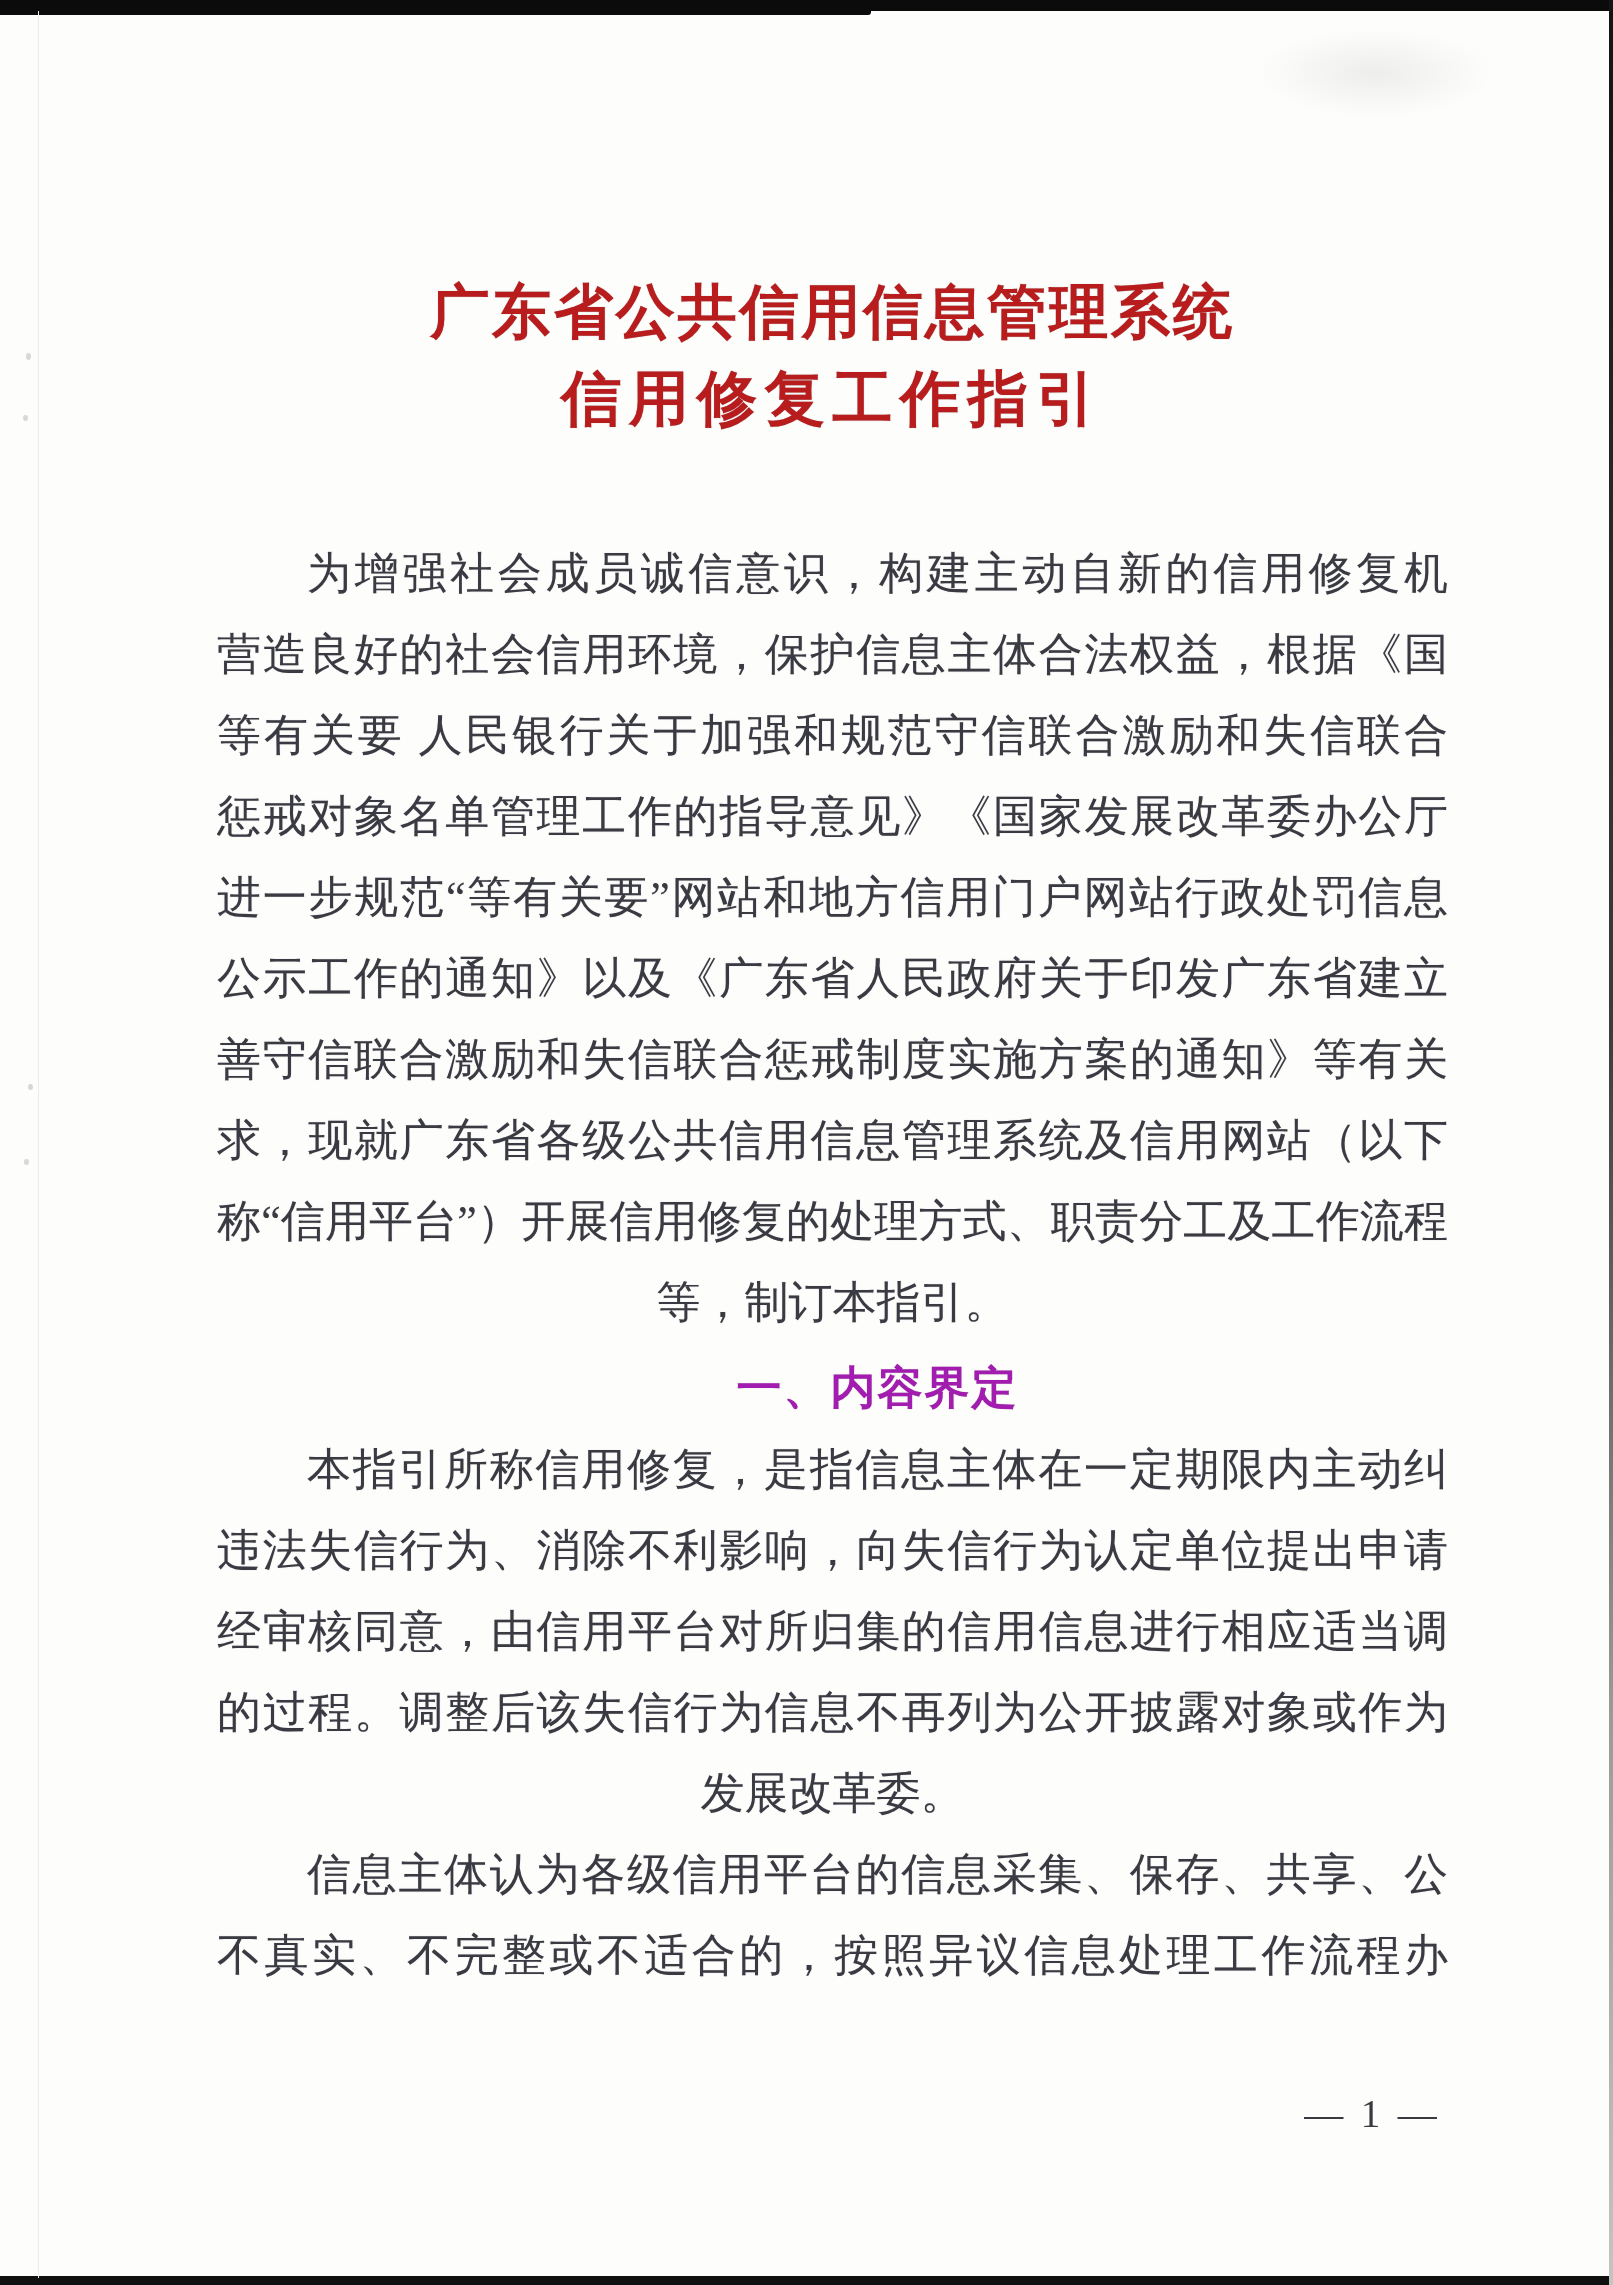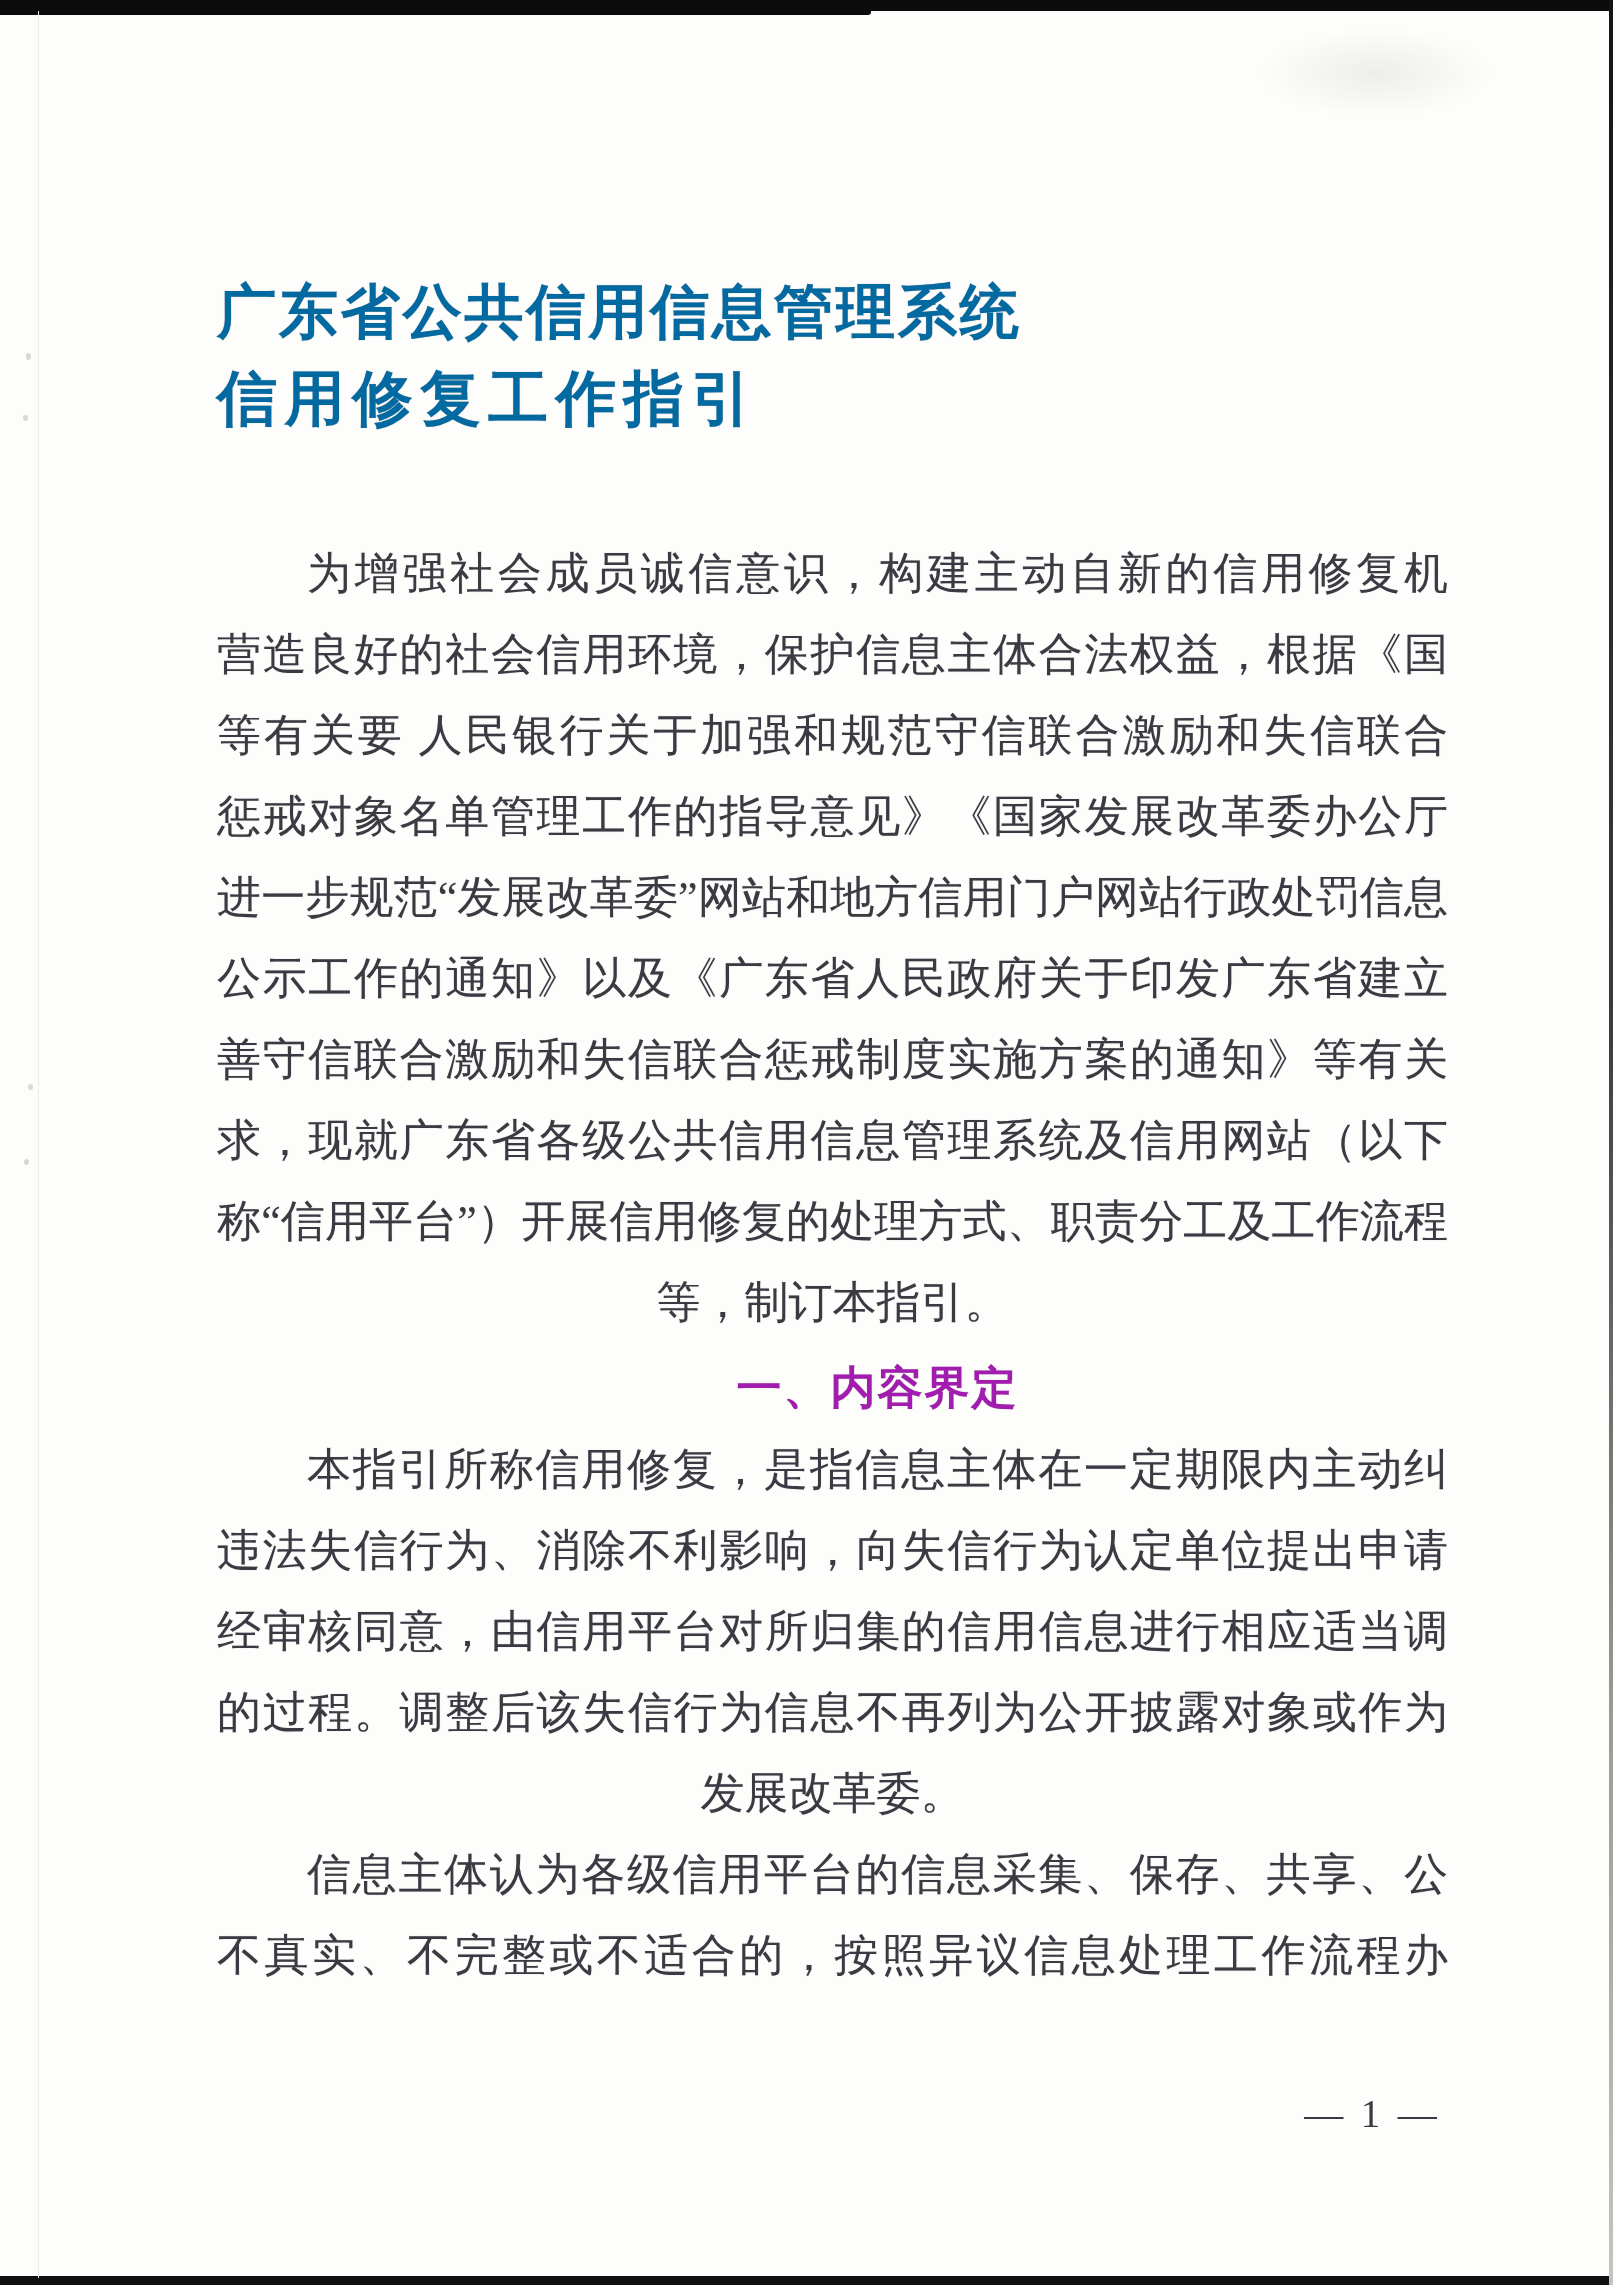--- a/index.html
+++ b/index.html
@@ -39,21 +39,21 @@
   .speck.s2 { left: 23.4px; top: 415px; width: 4.9px; height: 5.9px; }
   .speck.s3 { left: 28px; top: 1084px; width: 4.9px; height: 5.9px; }
   .speck.s4 { left: 24.4px; top: 1159px; width: 4.9px; height: 5.9px; }
   .smudge {
     position: absolute; left: 1258px; top: 29px; width: 234px; height: 88px;
     background: radial-gradient(closest-side, rgba(190,190,185,.25), rgba(190,190,185,0));
   }
   
   .title-block {
     position: absolute; left: 217px; top: 269px; width: 1231px;
-    text-align: left; font-weight: 700; color: #0369a1;
+    text-align: center; font-weight: 700; color: #b91c1c;
     text-shadow: 0 0 1px rgba(30,30,40,.4);
   }
   .title-line1 {
     font-size: 59px; line-height: 86px; letter-spacing: 2.9px;
   }
   .title-line2 {
     font-size: 60px; line-height: 88px; letter-spacing: 7.8px;
   }
   
   .body-block {
@@ -93,21 +93,21 @@
   <div class="title-block">
     <div class="title-line1">广东省公共信用信息管理系统</div>
     <div class="title-line2">信用修复工作指引</div>
   </div>
 
   <div class="body-block">
     <div class="ln j ind">为增强社会成员诚信意识，构建主动自新的信用修复机制，</div>
     <div class="ln j">营造良好的社会信用环境，保护信息主体合法权益，根据《国家</div>
     <div class="ln j">等有关要 人民银行关于加强和规范守信联合激励和失信联合</div>
     <div class="ln j">惩戒对象名单管理工作的指导意见》《国家发展改革委办公厅关于</div>
-    <div class="ln j">进一步规范“发展改革委”网站和地方信用门户网站行政处罚信息</div>
+    <div class="ln j">进一步规范“等有关要”网站和地方信用门户网站行政处罚信息</div>
     <div class="ln j">公示工作的通知》以及《广东省人民政府关于印发广东省建立完</div>
     <div class="ln j">善守信联合激励和失信联合惩戒制度实施方案的通知》等有关要</div>
     <div class="ln j">求，现就广东省各级公共信用信息管理系统及信用网站（以下简</div>
     <div class="ln j">称“信用平台”）开展信用修复的处理方式、职责分工及工作流程</div>
     <div class="ln">等，制订本指引。</div>
 
     <div class="ln heading">一、内容界定</div>
 
     <div class="ln j ind">本指引所称信用修复，是指信息主体在一定期限内主动纠正</div>
     <div class="ln j">违法失信行为、消除不利影响，向失信行为认定单位提出申请并</div>

